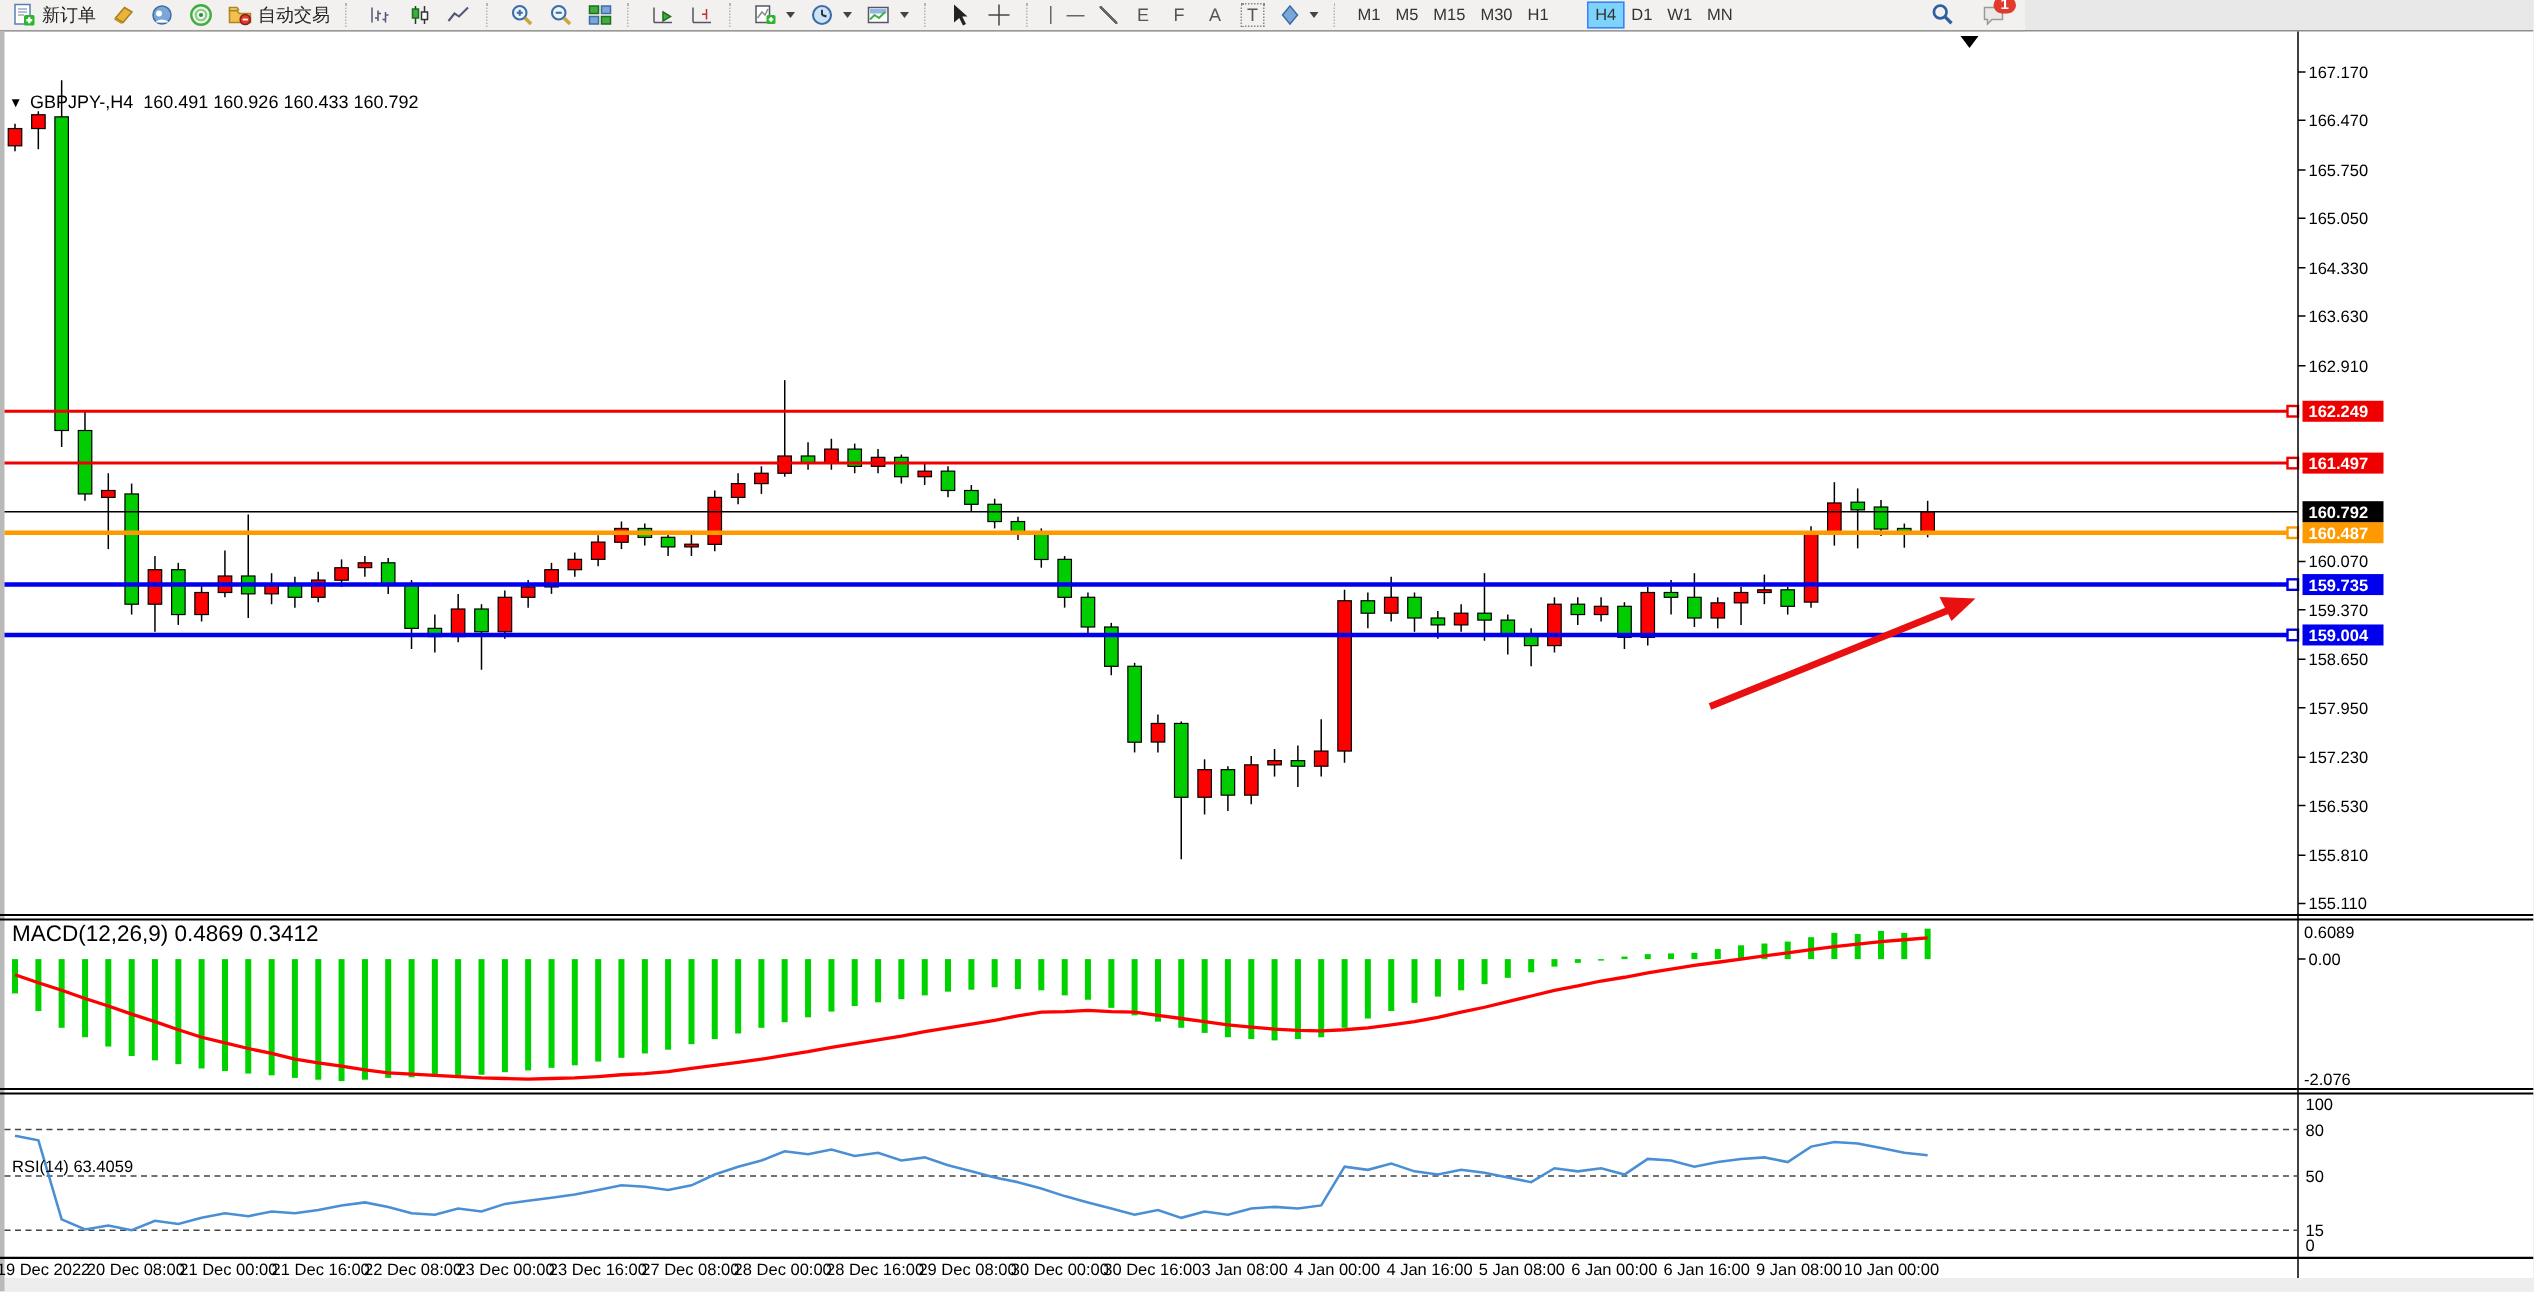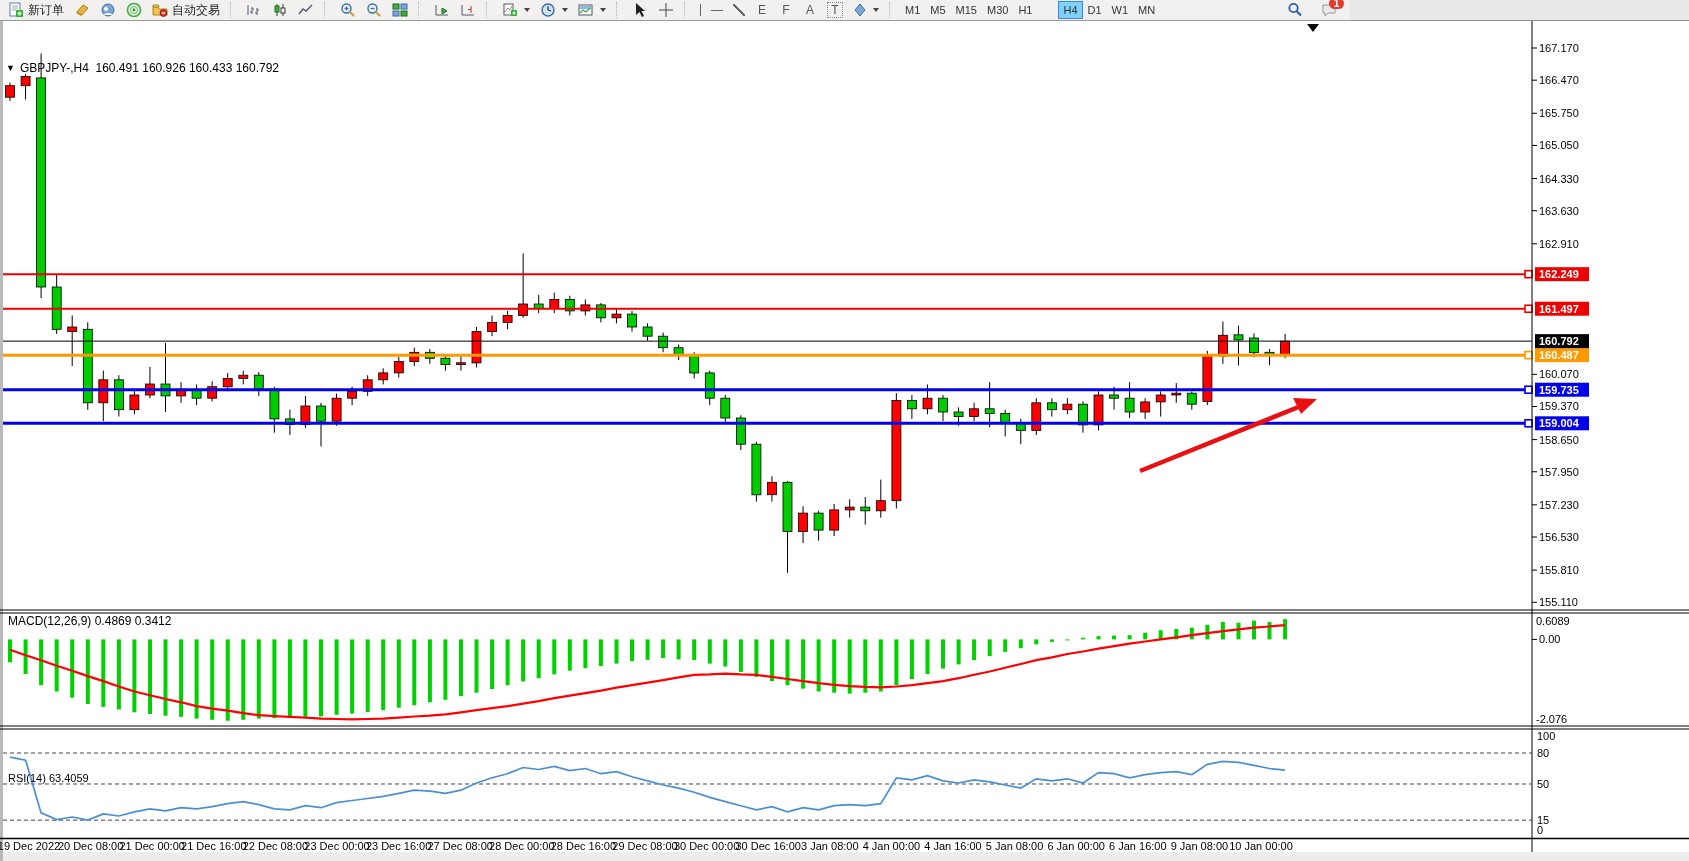--- a/index.html
+++ b/index.html
@@ -23,21 +23,21 @@
   .glyph-tool{font-size:12px;color:#555;width:14px;text-align:center;}
   .line-v{display:inline-block;width:1px;height:12px;background:#666;}
   .line-h{display:inline-block;width:12px;height:1px;background:#666;}
   .line-t{display:inline-block;width:12px;height:12px;background:
           linear-gradient(45deg,transparent 45%,#666 45%,#666 55%,transparent 55%);}
   
   #chart-svg{position:absolute;left:0;top:0;z-index:1;}
   .overlay-label{position:absolute;z-index:3;color:#000;white-space:pre;}
   #chart-title{left:6px;top:25px;font-size:12px;margin-top:36px;}
   #chart-title .tri{font-size:9px;margin-right:5px;position:relative;top:-1px;}
-  #macd-label{left:8px;top:614px;font-size:12px;}
+  #macd-label{left:8px;top:614px;font-size:15px;}
   #rsi-label{left:8px;top:730px;font-size:11px;margin-top:42px;}
 </style>
 </head>
 <body>
 
 <div class="toolbar">
   <div class="tb-group">
     <button class="tb-btn">
       <span class="ic">
         <svg width="16" height="16">

